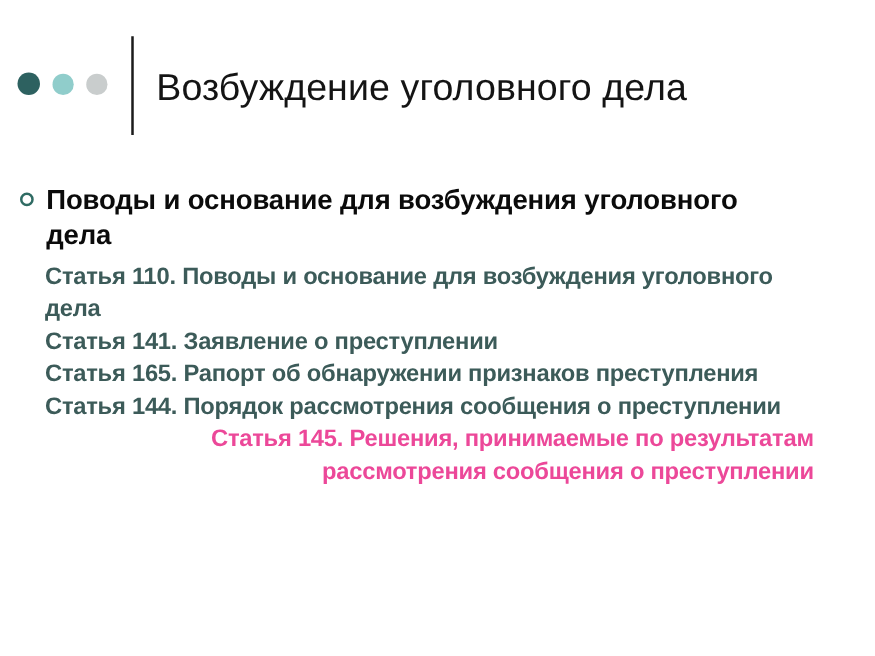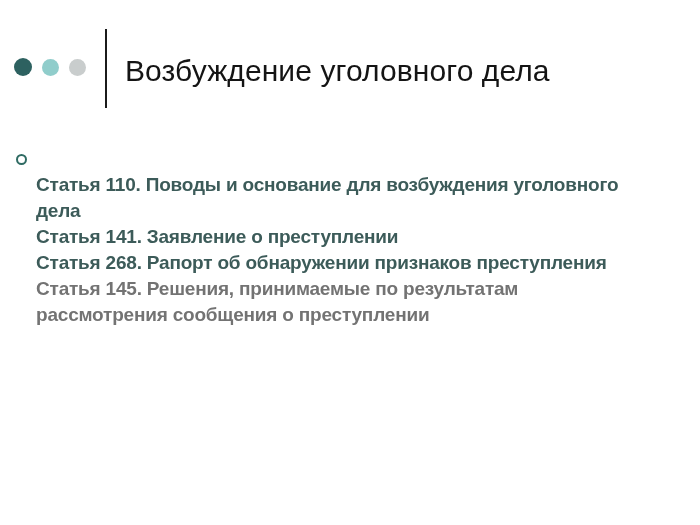--- a/index.html
+++ b/index.html
@@ -134,23 +134,25 @@
 
     <div class="header-rule" style="background: rgb(27, 27, 27);"></div>
 
     <h1 class="slide-title" style="color: rgb(20, 20, 20);">Возбуждение уголовного дела</h1>
   </div>
 
   <div class="slide-body">
 
     <div class="lead-block">
       <span class="lead-bullet" style="border-color: rgb(47, 107, 99);"></span>
+      <div class="lead-text" style="color: rgb(11, 11, 11);">Поводы и основание для возбуждения уголовного дела</div>
     </div>
 
     <ul class="articles">
       <li class="article-item" style="color: rgb(60, 91, 89);">Статья 110. Поводы и основание для возбуждения уголовного дела</li>
       <li class="article-item" style="color: rgb(60, 91, 89);">Статья 141. Заявление о преступлении</li>
-      <li class="article-item" style="color: rgb(60, 91, 89);">Статья 268. Рапорт об обнаружении признаков преступления</li>
-      <li class="article-item" style="color: #737373;">Статья 145. Решения, принимаемые по результатам рассмотрения сообщения о преступлении</li>
+      <li class="article-item" style="color: rgb(60, 91, 89);">Статья 165. Рапорт об обнаружении признаков преступления</li>
+      <li class="article-item" style="color: rgb(60, 91, 89);">Статья 144. Порядок рассмотрения сообщения о преступлении</li>
+      <li class="article-item" style="color: #ec4899; text-align: right;">Статья 145. Решения, принимаемые по результатам рассмотрения сообщения о преступлении</li>
     </ul>
 
   </div>
 </div>
 
 </body></html>

